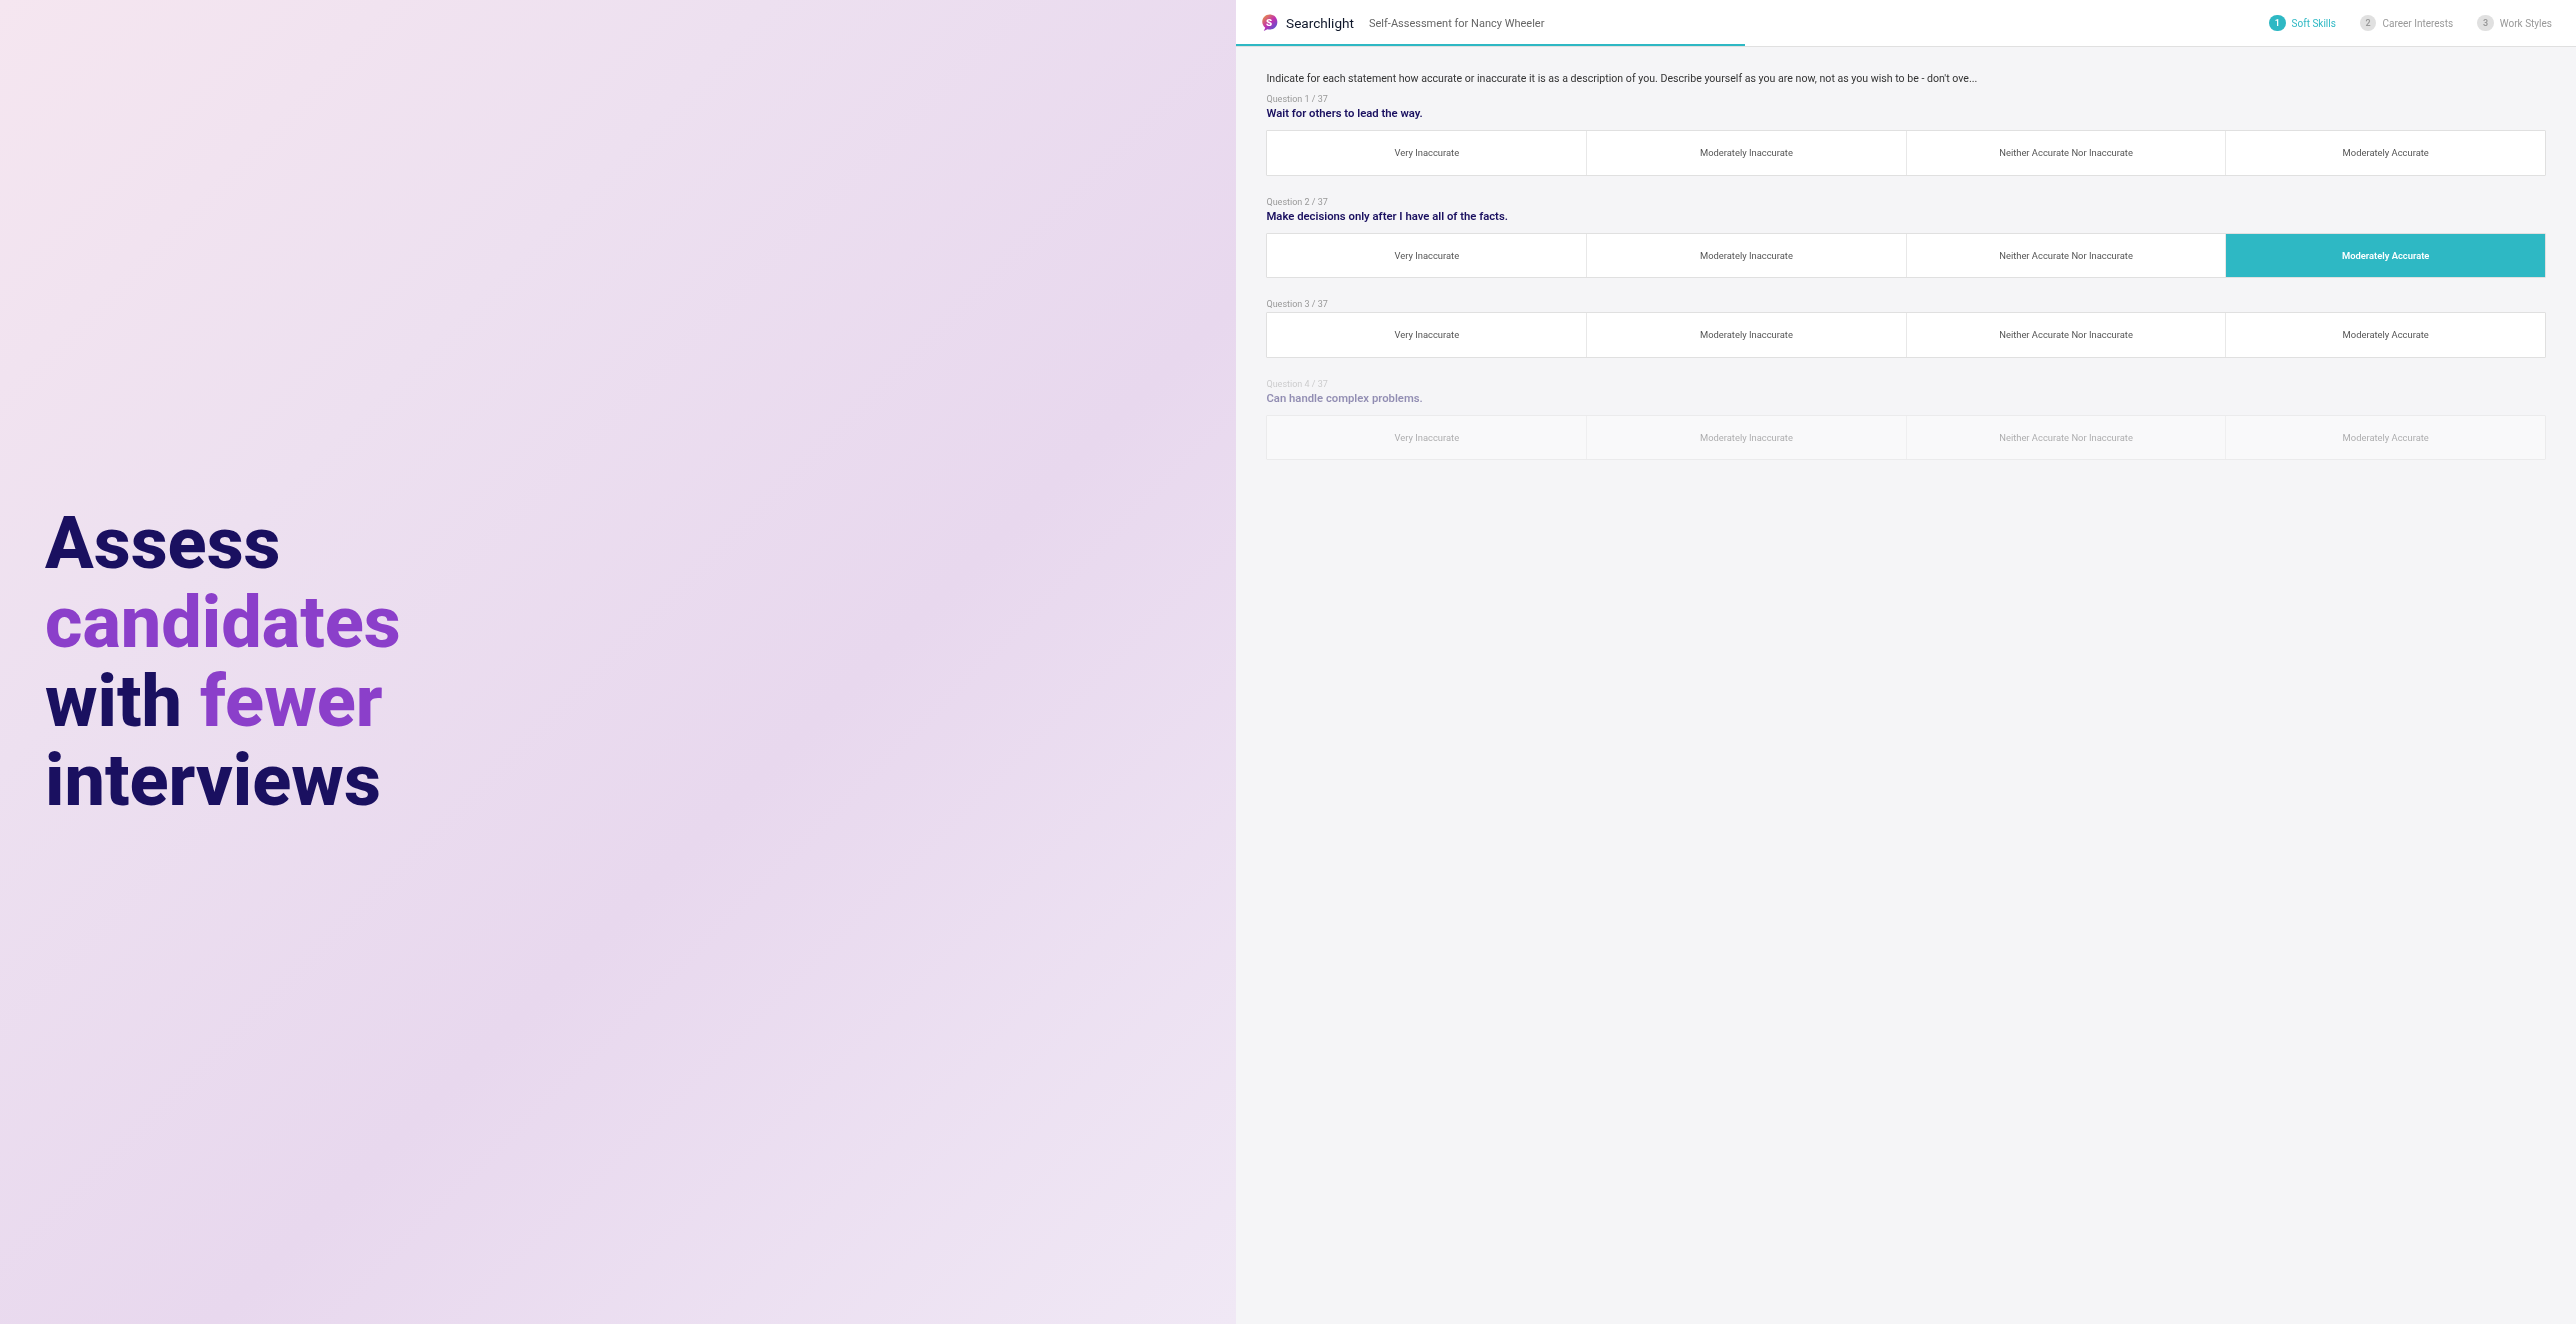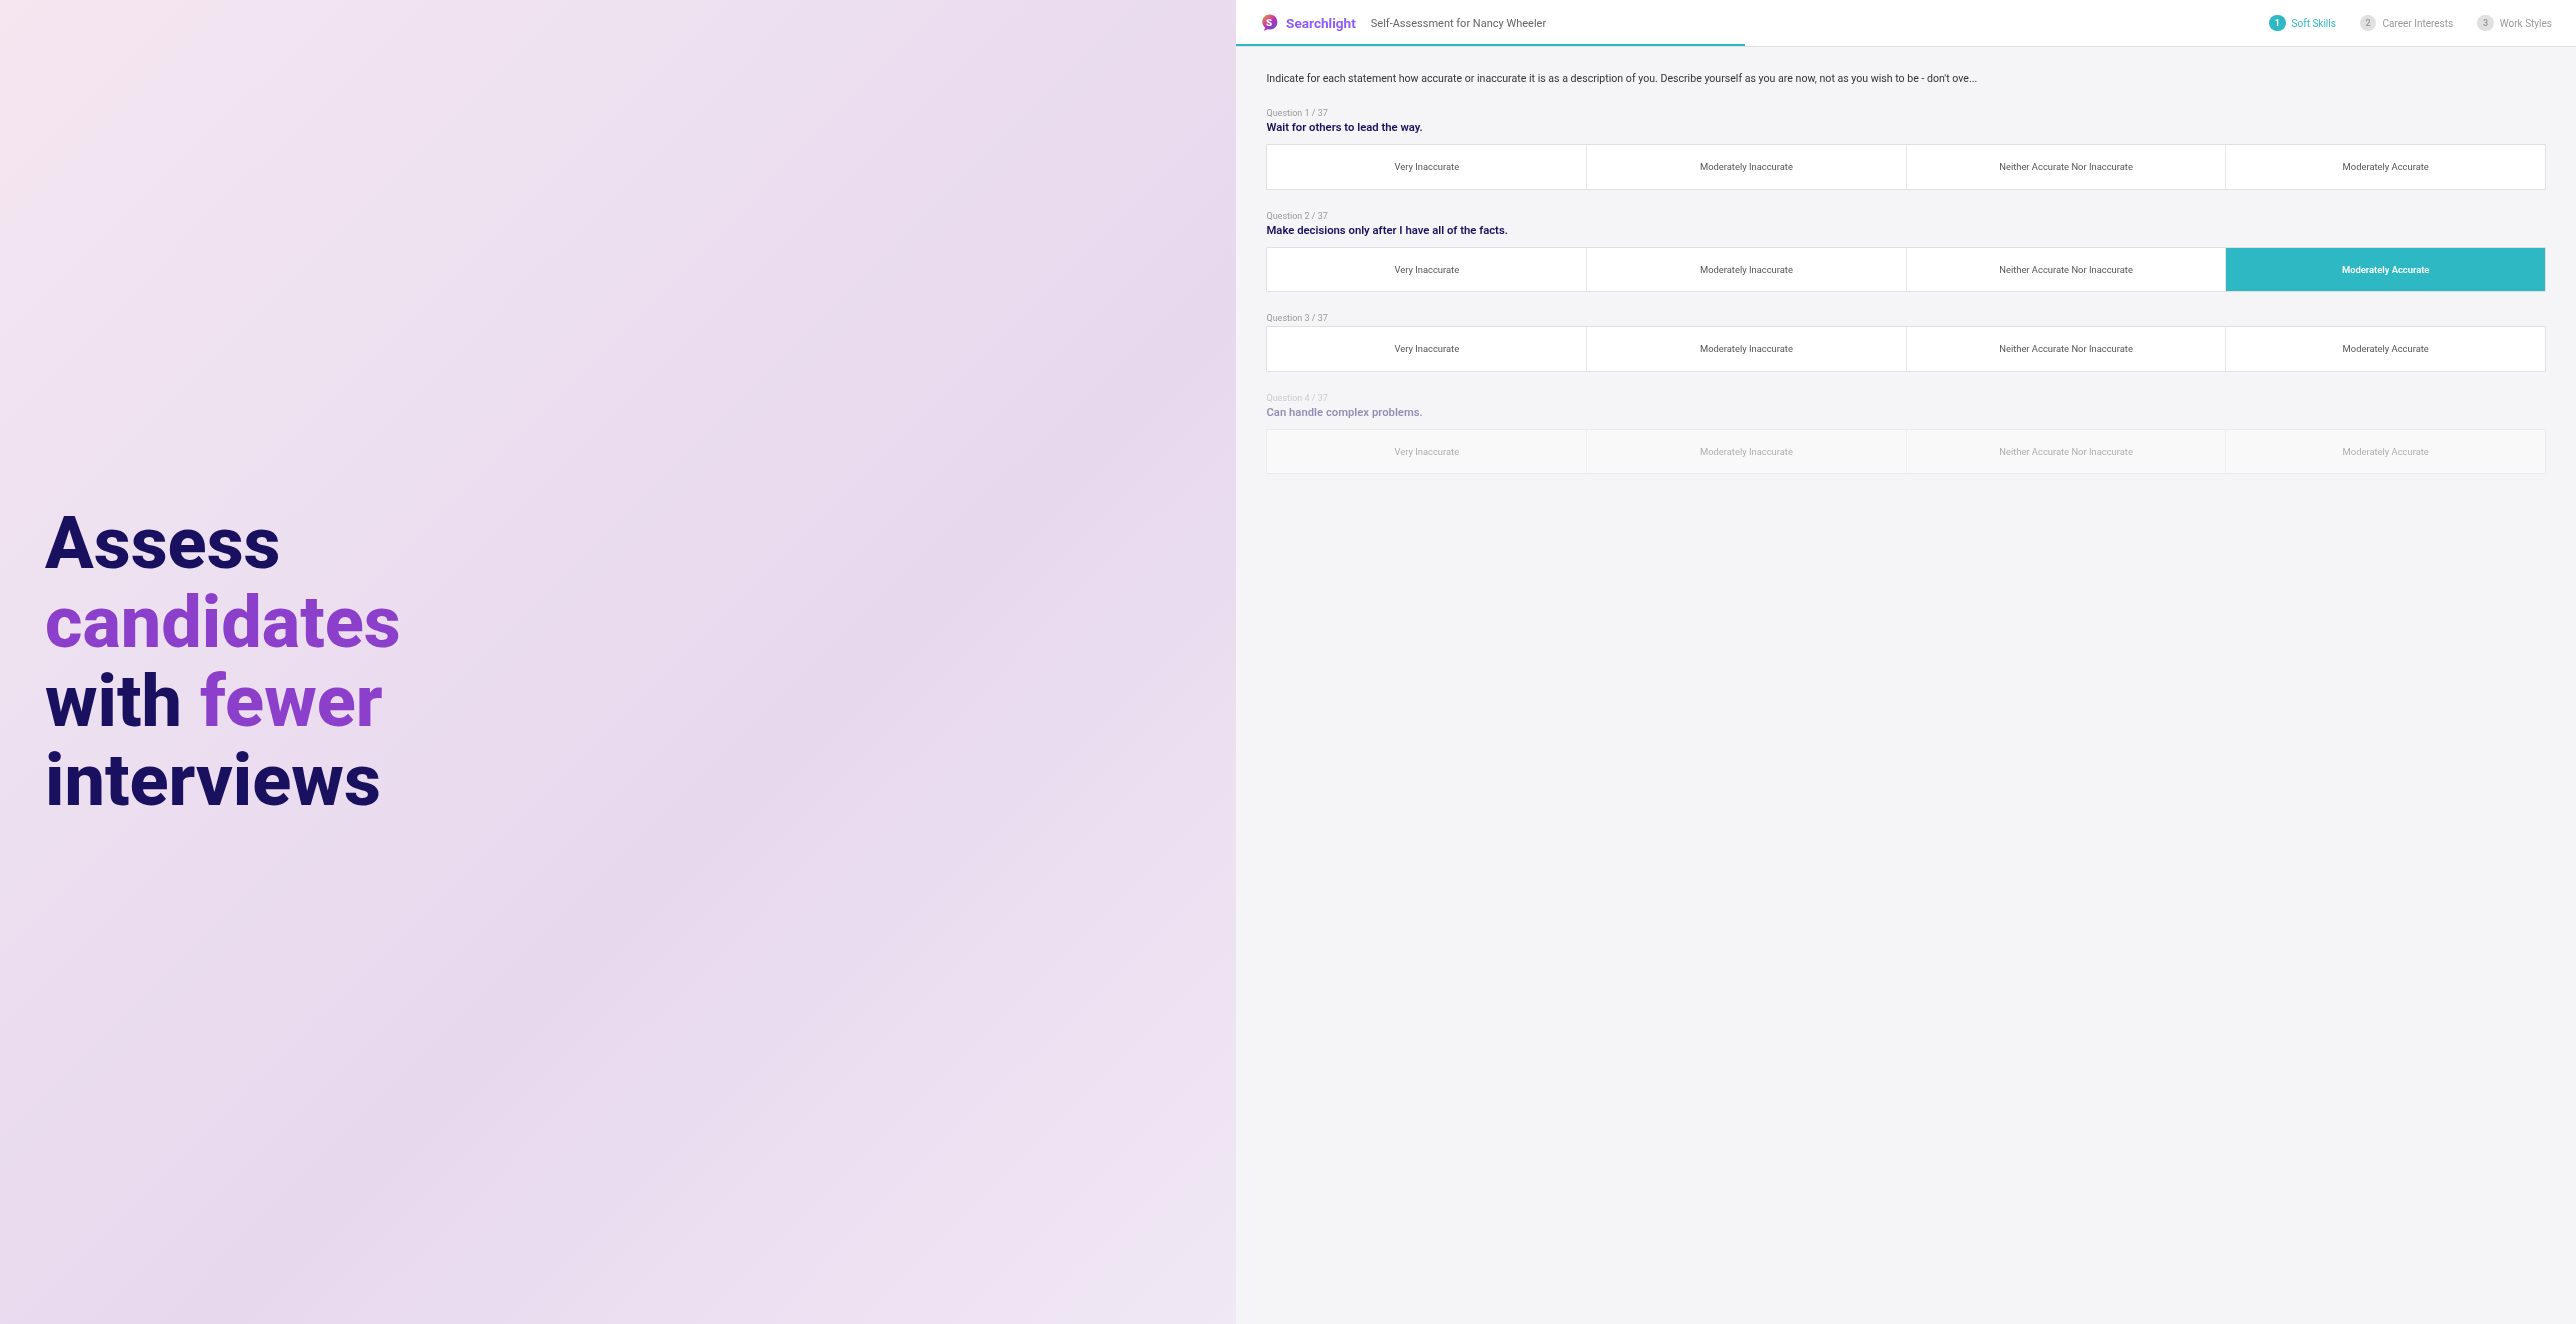--- a/index.html
+++ b/index.html
@@ -62,22 +62,22 @@
       align-items: center;
       gap: 6px;
       margin-right: 15px;
     }
     .logo-icon {
       width: 19.6px;
       height: 19.6px;
     }
     .logo-name {
       font-size: 13.6px;
-      font-weight: 700;
-      color: #8b5cf6;
+      font-weight: 400;
+      color: #0f172a;
     }
     .subtitle {
       font-size: 11px;
       color: #666;
       margin-right: auto;
     }
 
     .nav-steps {
       display: flex;
       gap: 24px;
@@ -116,21 +116,21 @@
     
     .content-area {
       flex: 1;
       overflow-y: auto;
       padding: 24px 30px;
     }
 
     .instruction-text {
       font-size: 10.6px;
       color: #333;
-      margin-bottom: 21px;
+      margin-bottom: 7px;
       line-height: 1.5;
     }
 
     
     .question-block {
       margin-bottom: 21px;
     }
     .question-block.faded {
       opacity: 0.45;
     }

